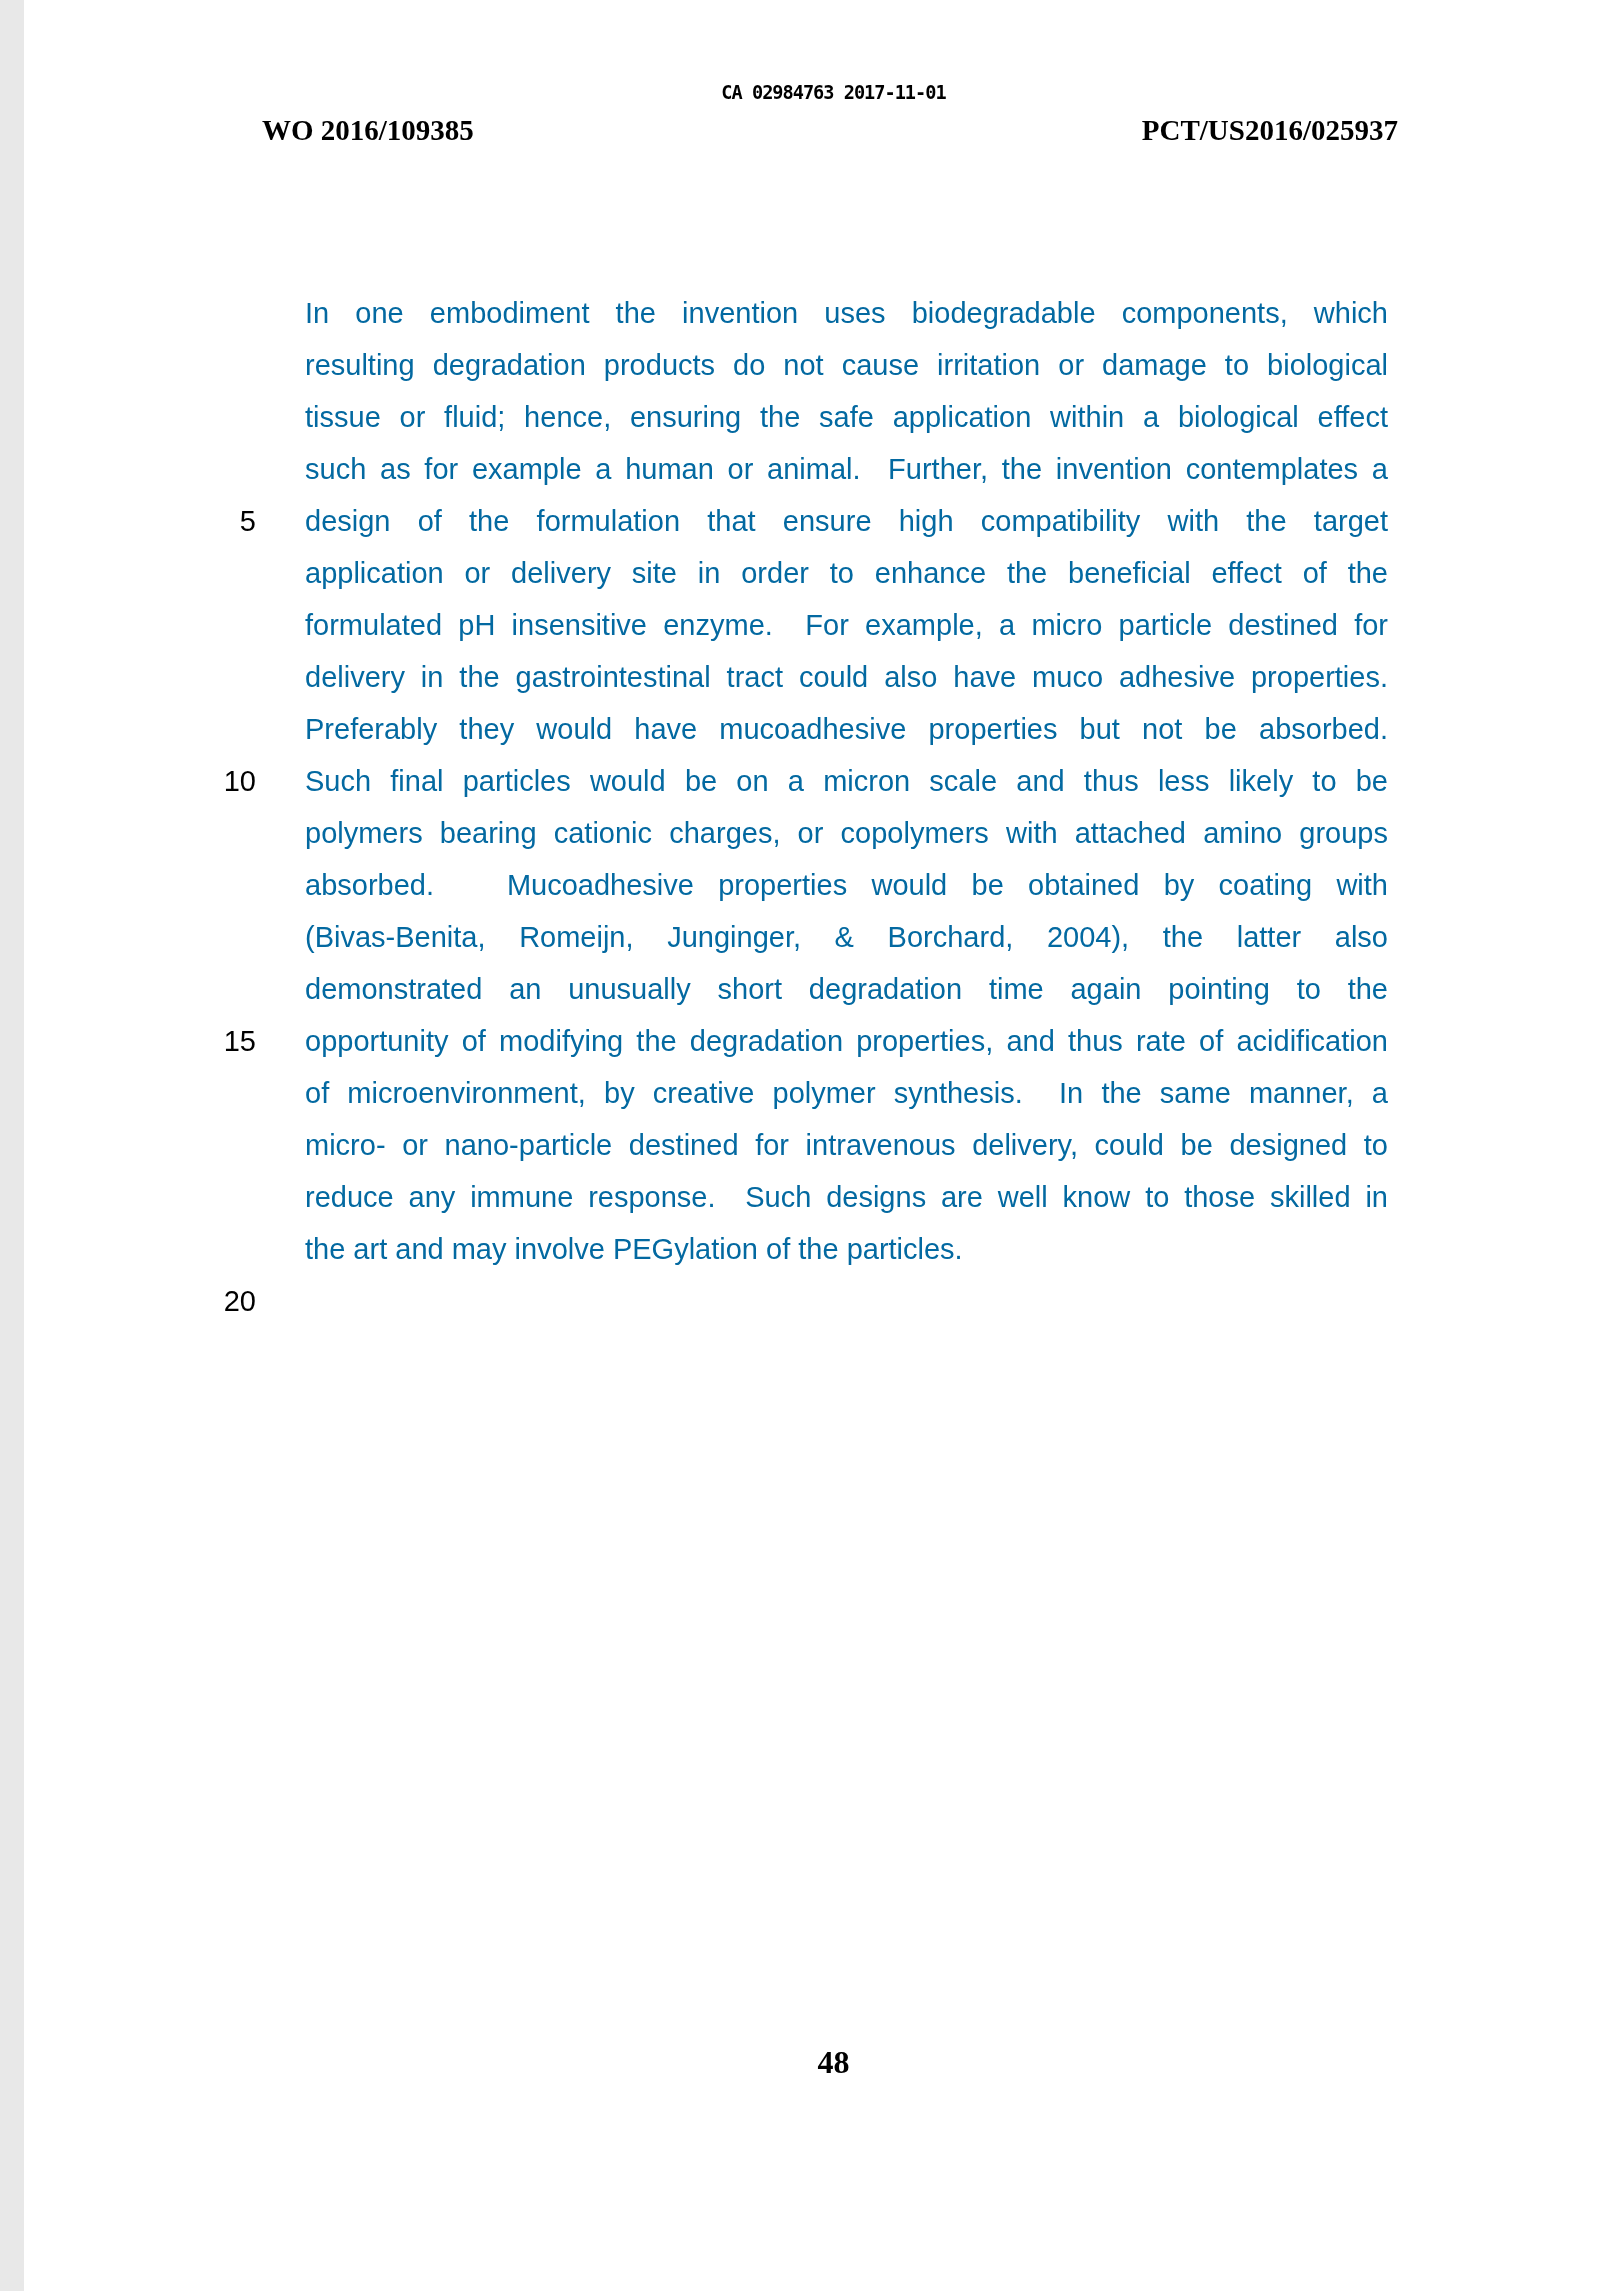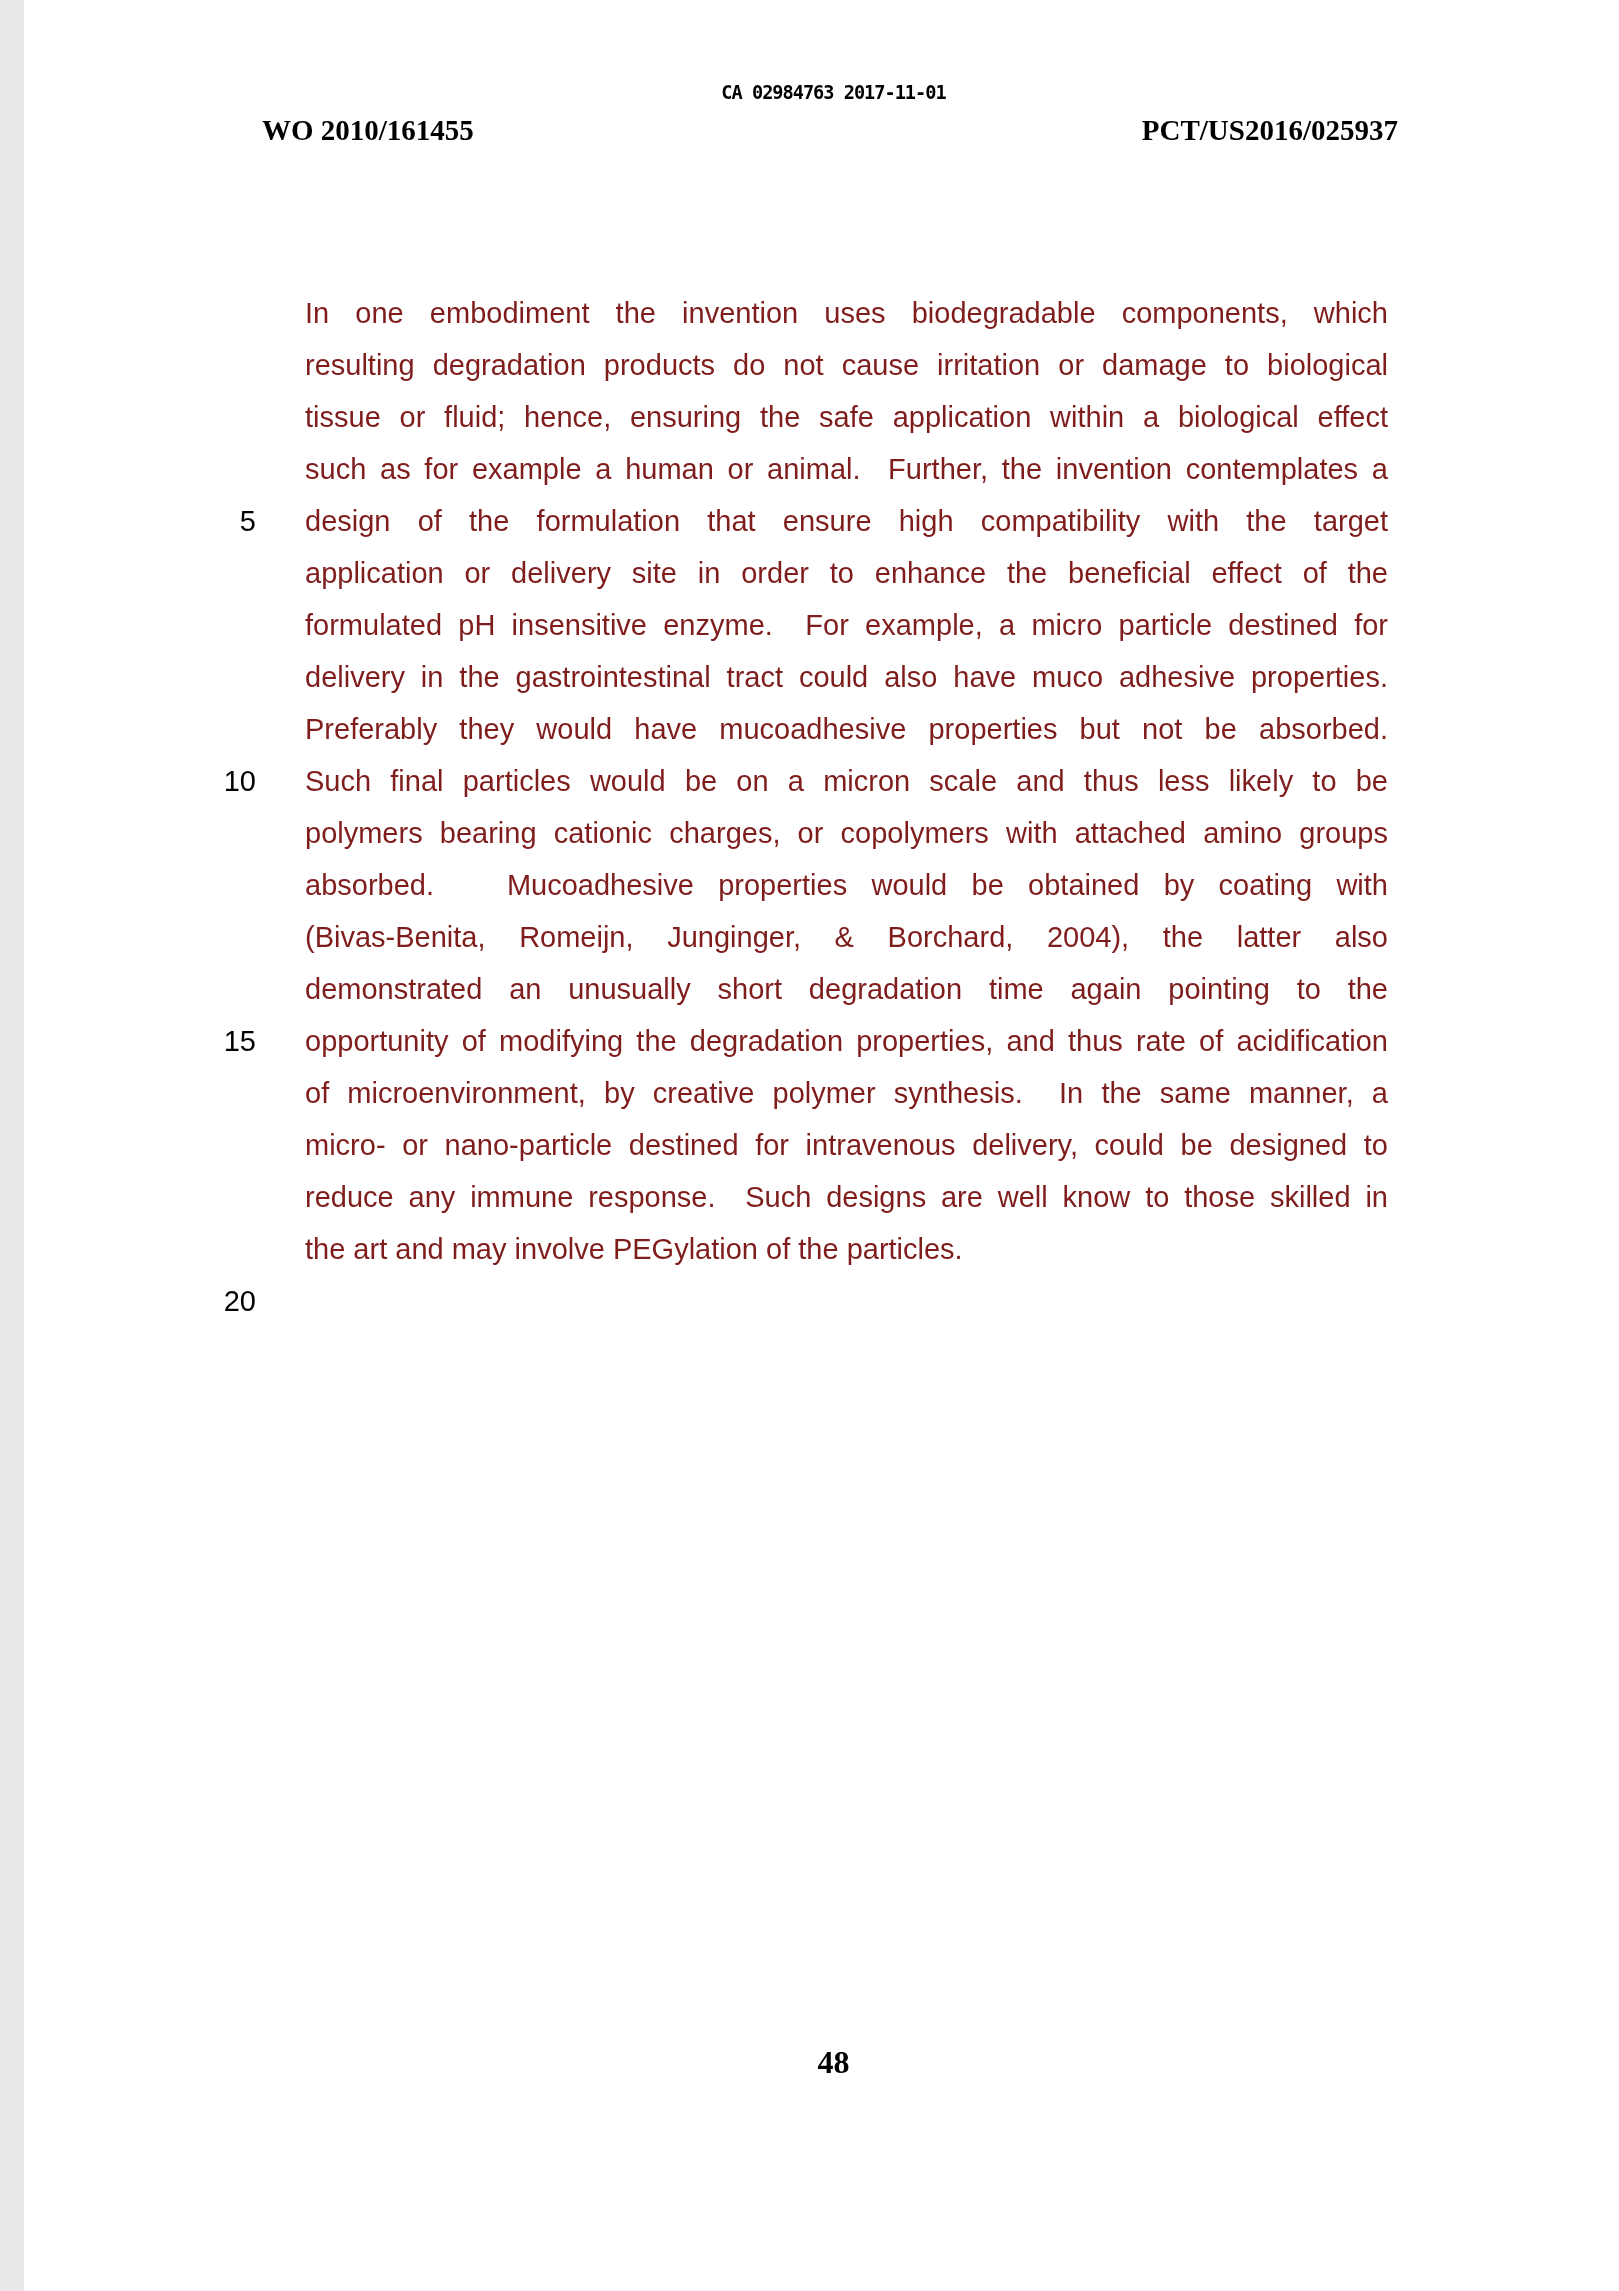--- a/index.html
+++ b/index.html
@@ -57,21 +57,21 @@
     text-align: right;
     font-size: 29px;
     color: #000000;
     flex: 0 0 auto;
   }
   .line-gutter-gap { width: 49px; flex: 0 0 auto; }
   .line-text {
     width: 1083px;
     flex: 0 0 auto;
     font-size: 29px;
-    color: #7f1d1d;
+    color: #0369a1;
     white-space: nowrap;
     overflow: hidden;
     text-align: justify;
     text-align-last: justify;
   }
   .line-text.align-left {
     text-align: left;
     text-align-last: left;
   }
   
@@ -88,21 +88,21 @@
   }
 </style>
 </head>
 <body>
 
 <div class="page">
 
   <div class="scan-header">CA 02984763 2017-11-01</div>
 
   <div class="doc-ids">
-    <span>WO 2010/161455</span>
+    <span>WO 2016/109385</span>
     <span>PCT/US2016/025937</span>
   </div>
 
   <div class="body-block">
     <div class="line-row">
         <span class="line-num"></span>
         <span class="line-gutter-gap"></span>
         <span class="line-text">In one embodiment the invention uses biodegradable components, which</span>
       </div>
     <div class="line-row">

